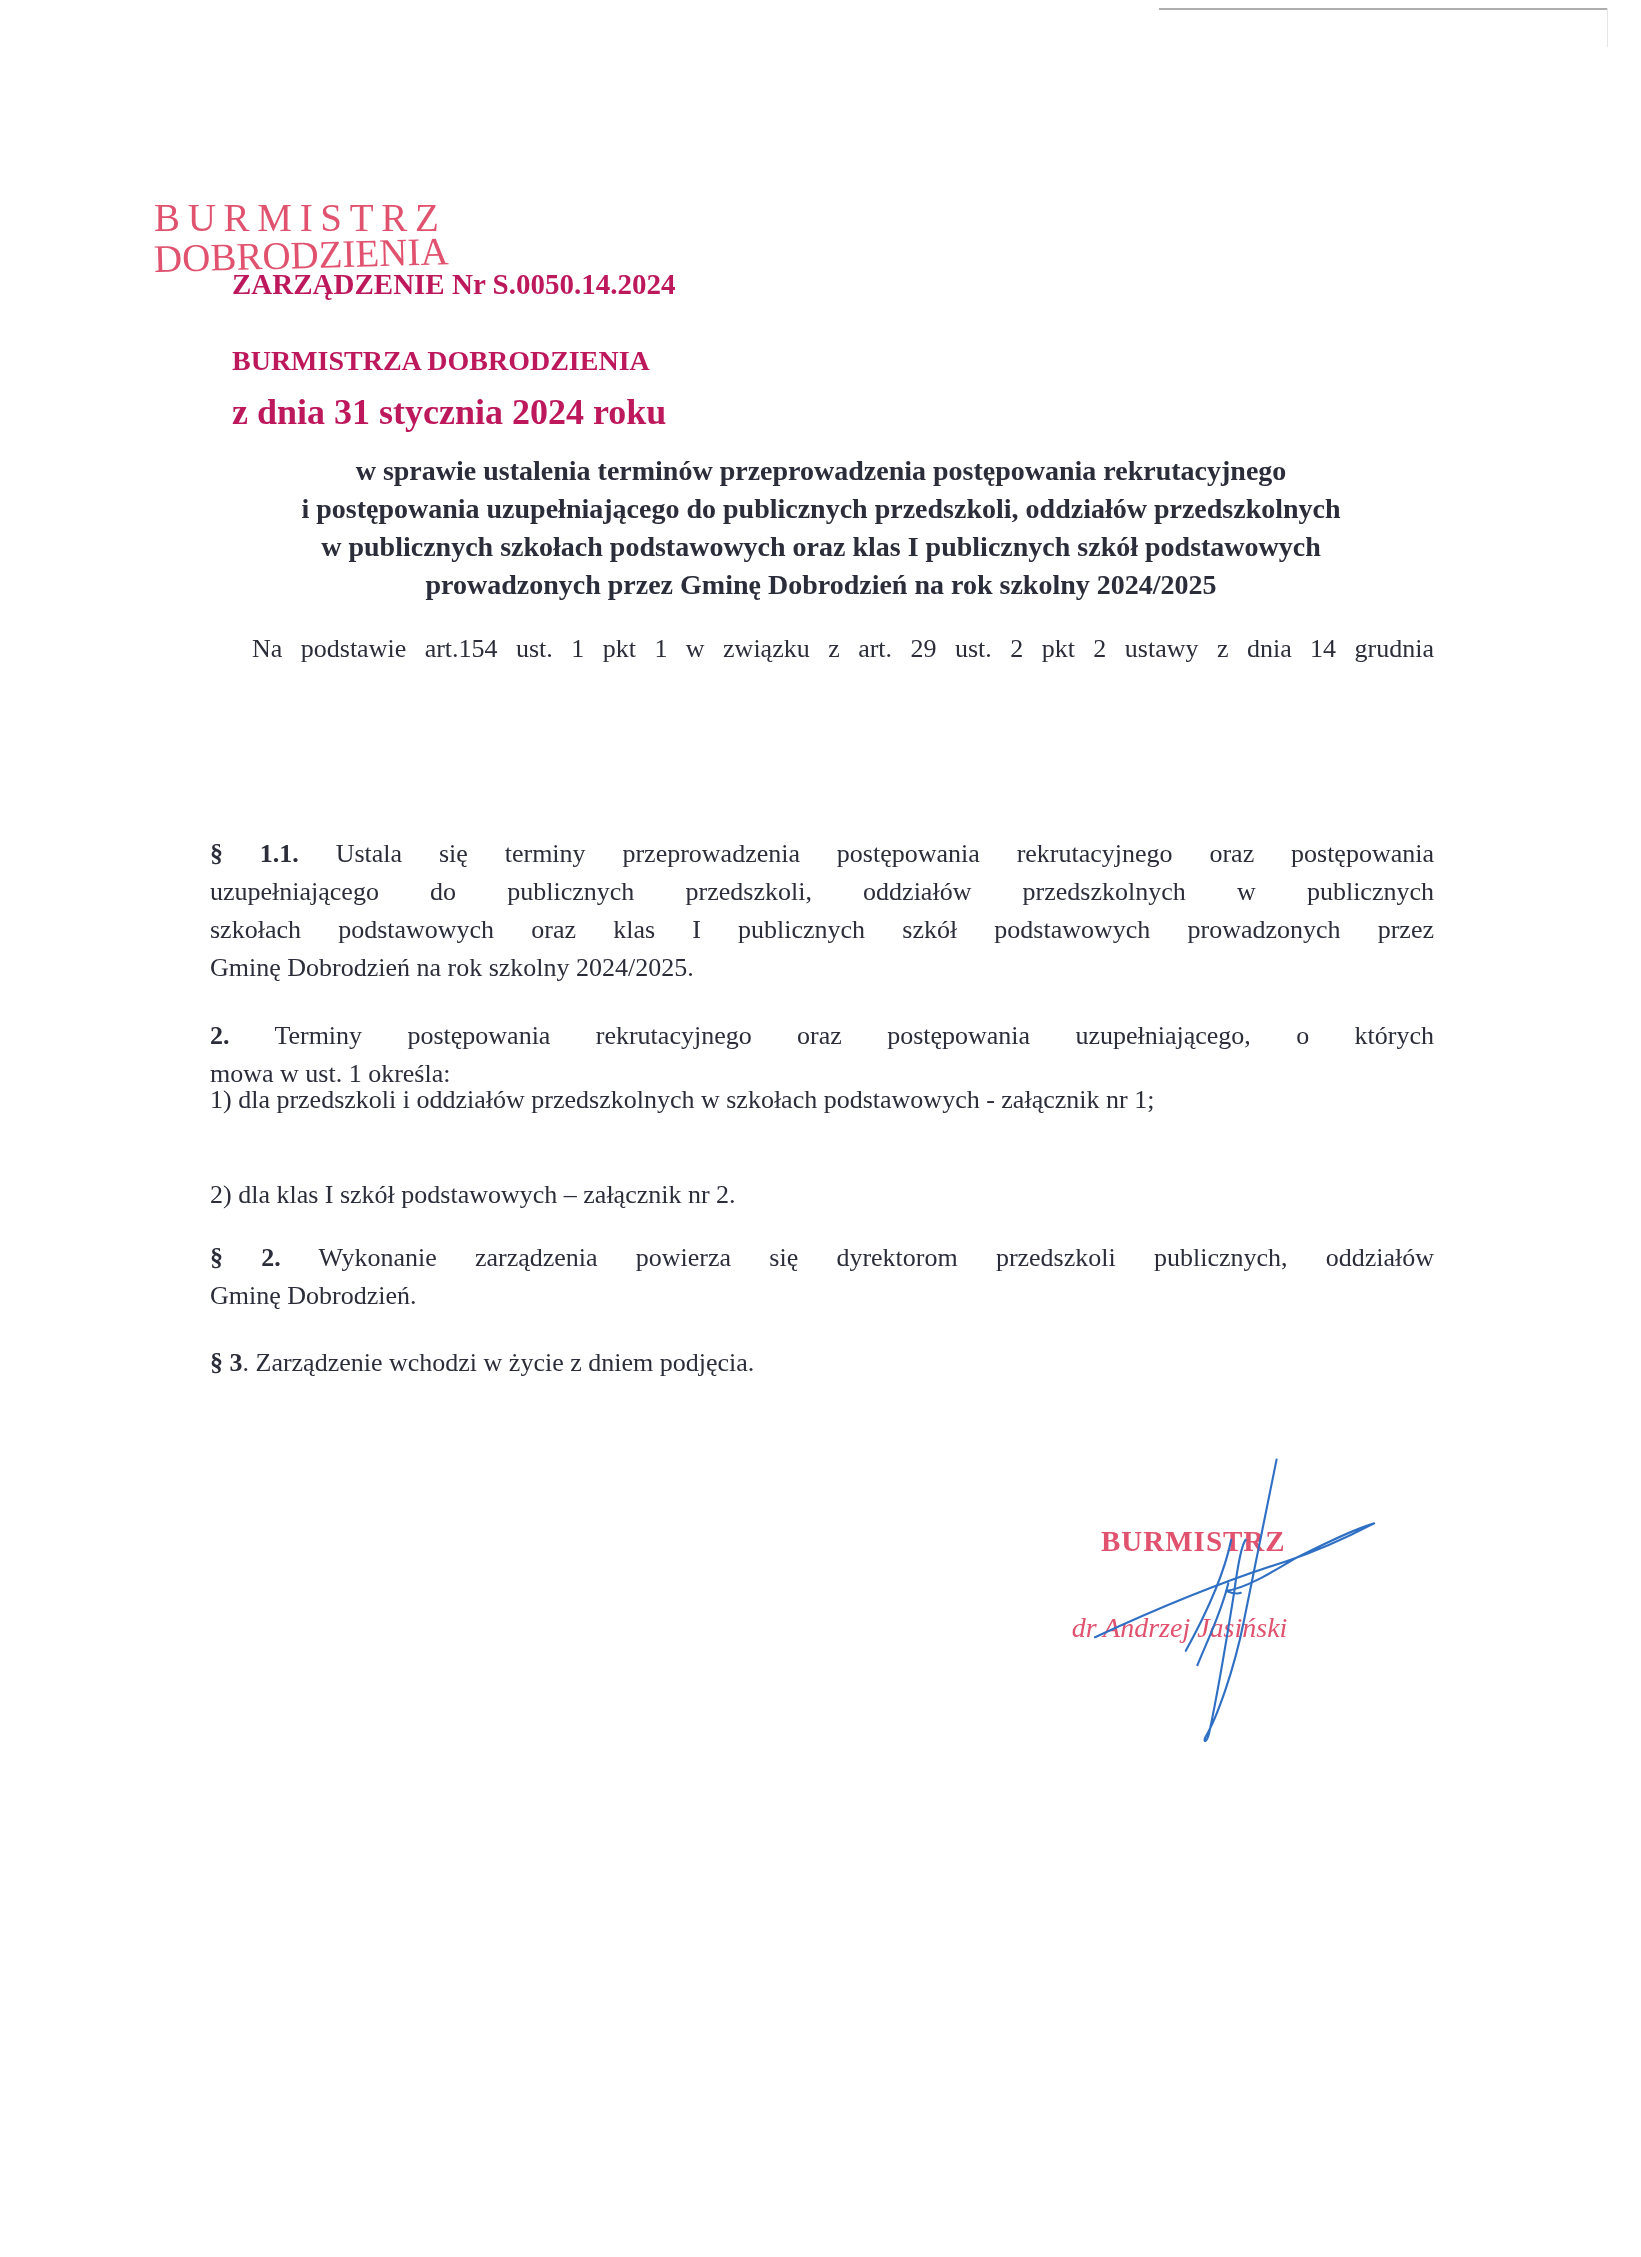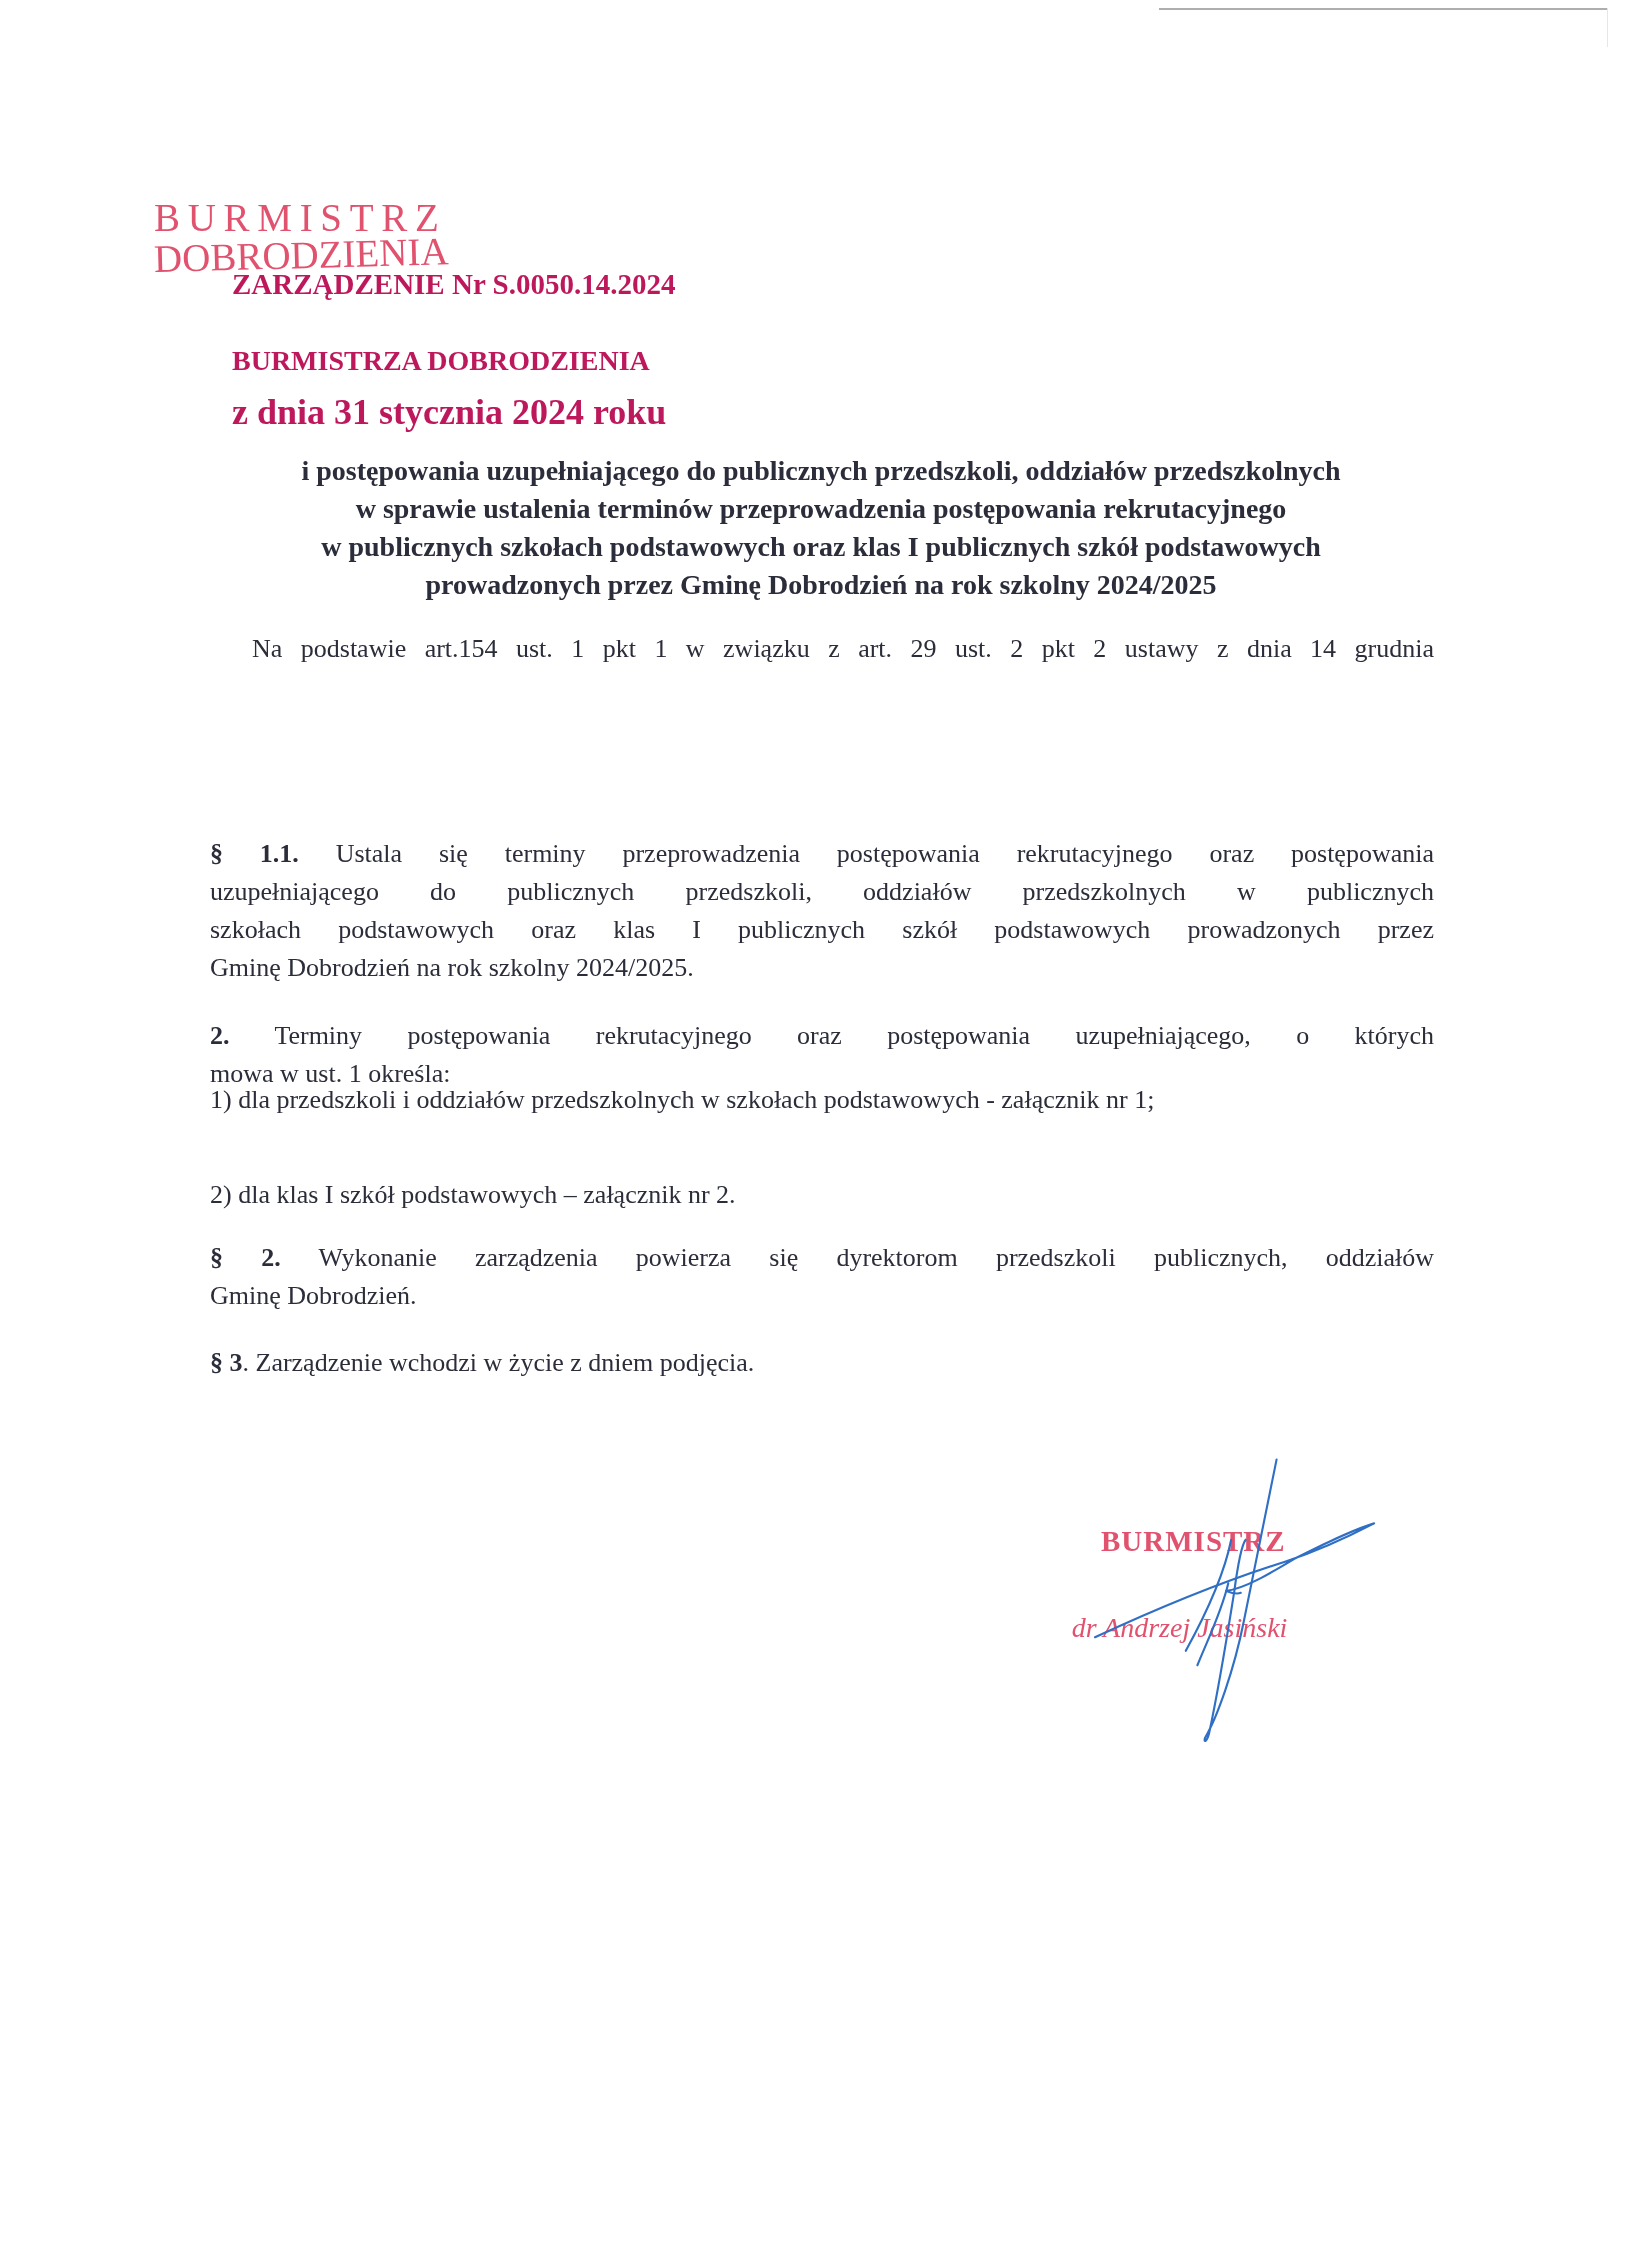--- a/index.html
+++ b/index.html
@@ -45,22 +45,22 @@
 <div class="stamp-top">
   <span class="l1">BURMISTRZ</span>
   <span class="l2">DOBRODZIENIA</span>
 </div>
 
 <div class="header h-number">ZARZĄDZENIE Nr S.0050.14.2024</div>
 <div class="header h-issuer">BURMISTRZA DOBRODZIENIA</div>
 <div class="header h-date">z dnia 31 stycznia 2024 roku</div>
 
 <div class="subject">
+  <span>w sprawie ustalenia terminów przeprowadzenia postępowania rekrutacyjnego</span>
   <span>i postępowania uzupełniającego do  publicznych przedszkoli, oddziałów przedszkolnych</span>
-  <span>w sprawie ustalenia terminów przeprowadzenia postępowania rekrutacyjnego</span>
   <span>w publicznych szkołach podstawowych oraz klas I publicznych szkół podstawowych</span>
   <span>prowadzonych przez Gminę Dobrodzień na rok szkolny 2024/2025</span>
 </div>
 
 <div class="body-text intro">
   <span class="line first">Na podstawie art.154 ust. 1 pkt 1 w związku z art. 29 ust. 2 pkt 2 ustawy z dnia 14 grudnia</span>
 </div>
 
 <div class="body-text p11">
   <span class="line"><span class="b">§ 1.1.</span><span> Ustala się terminy przeprowadzenia postępowania rekrutacyjnego oraz postępowania</span></span>

